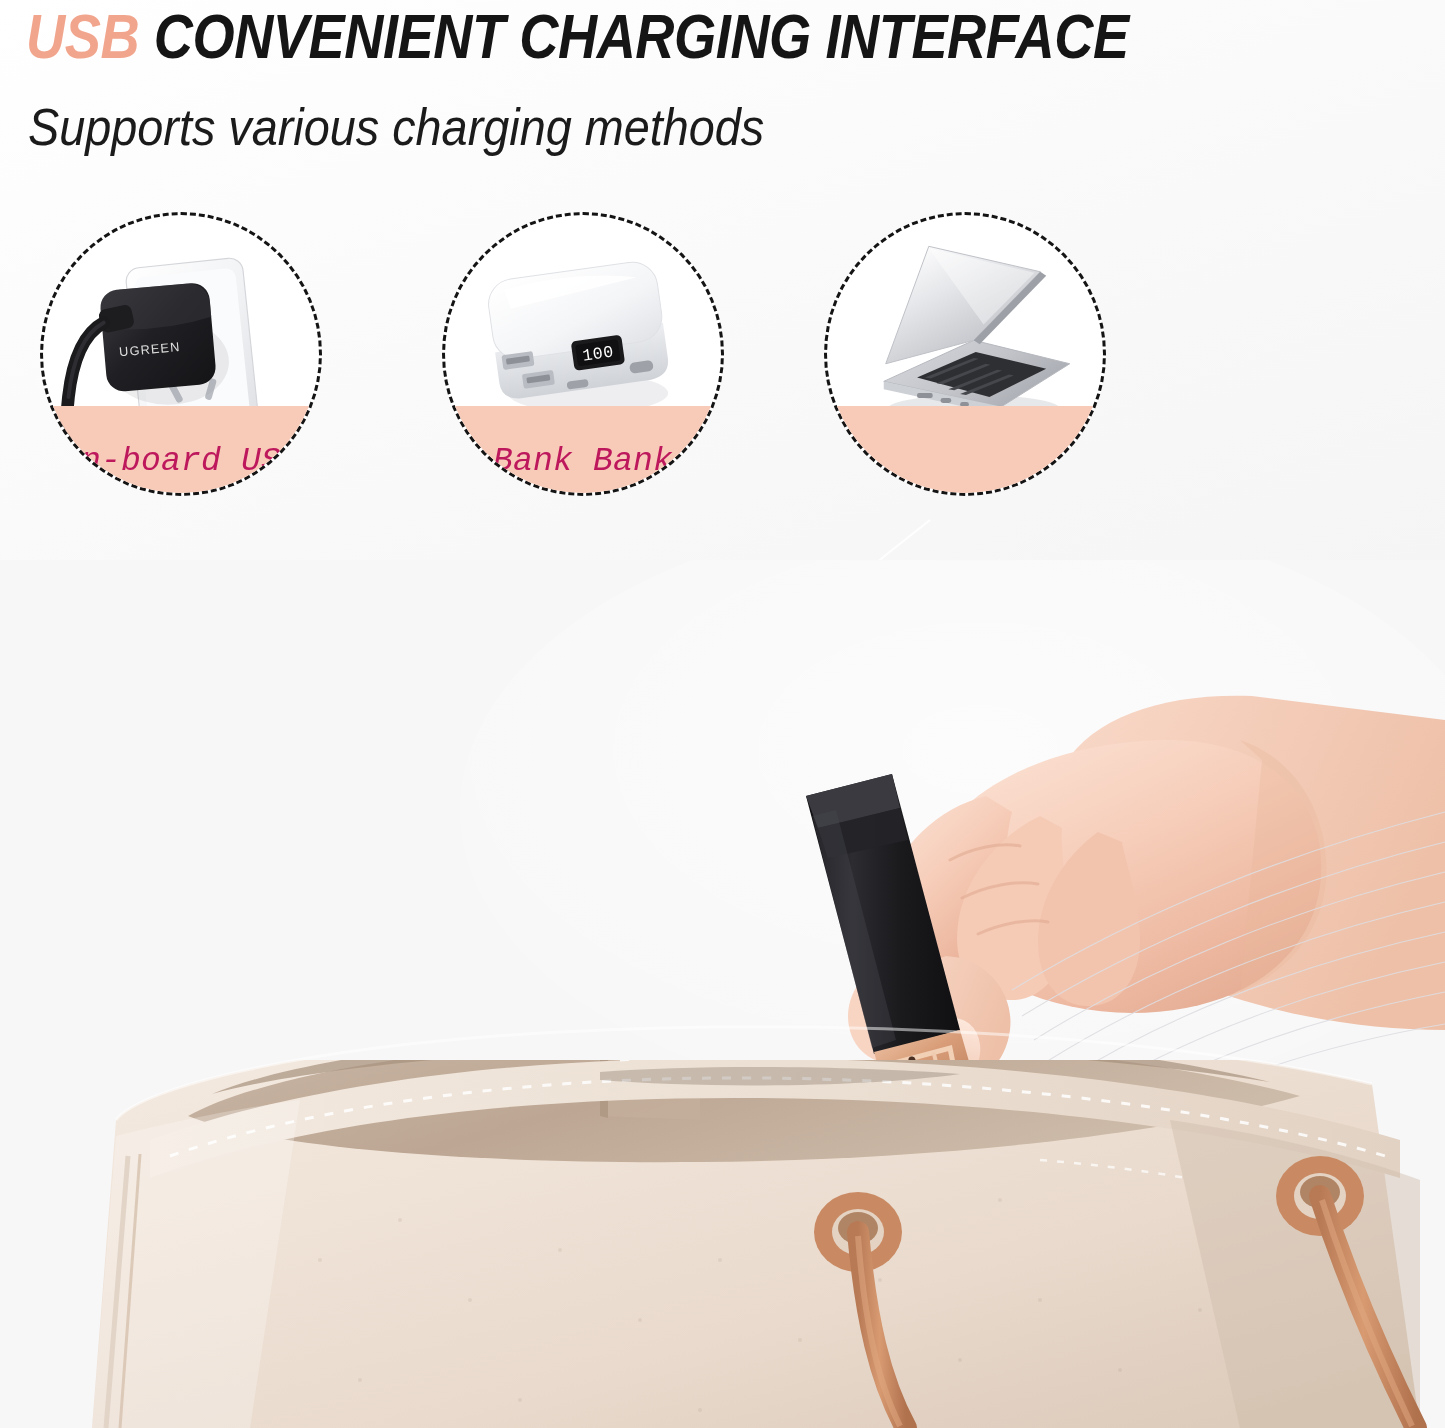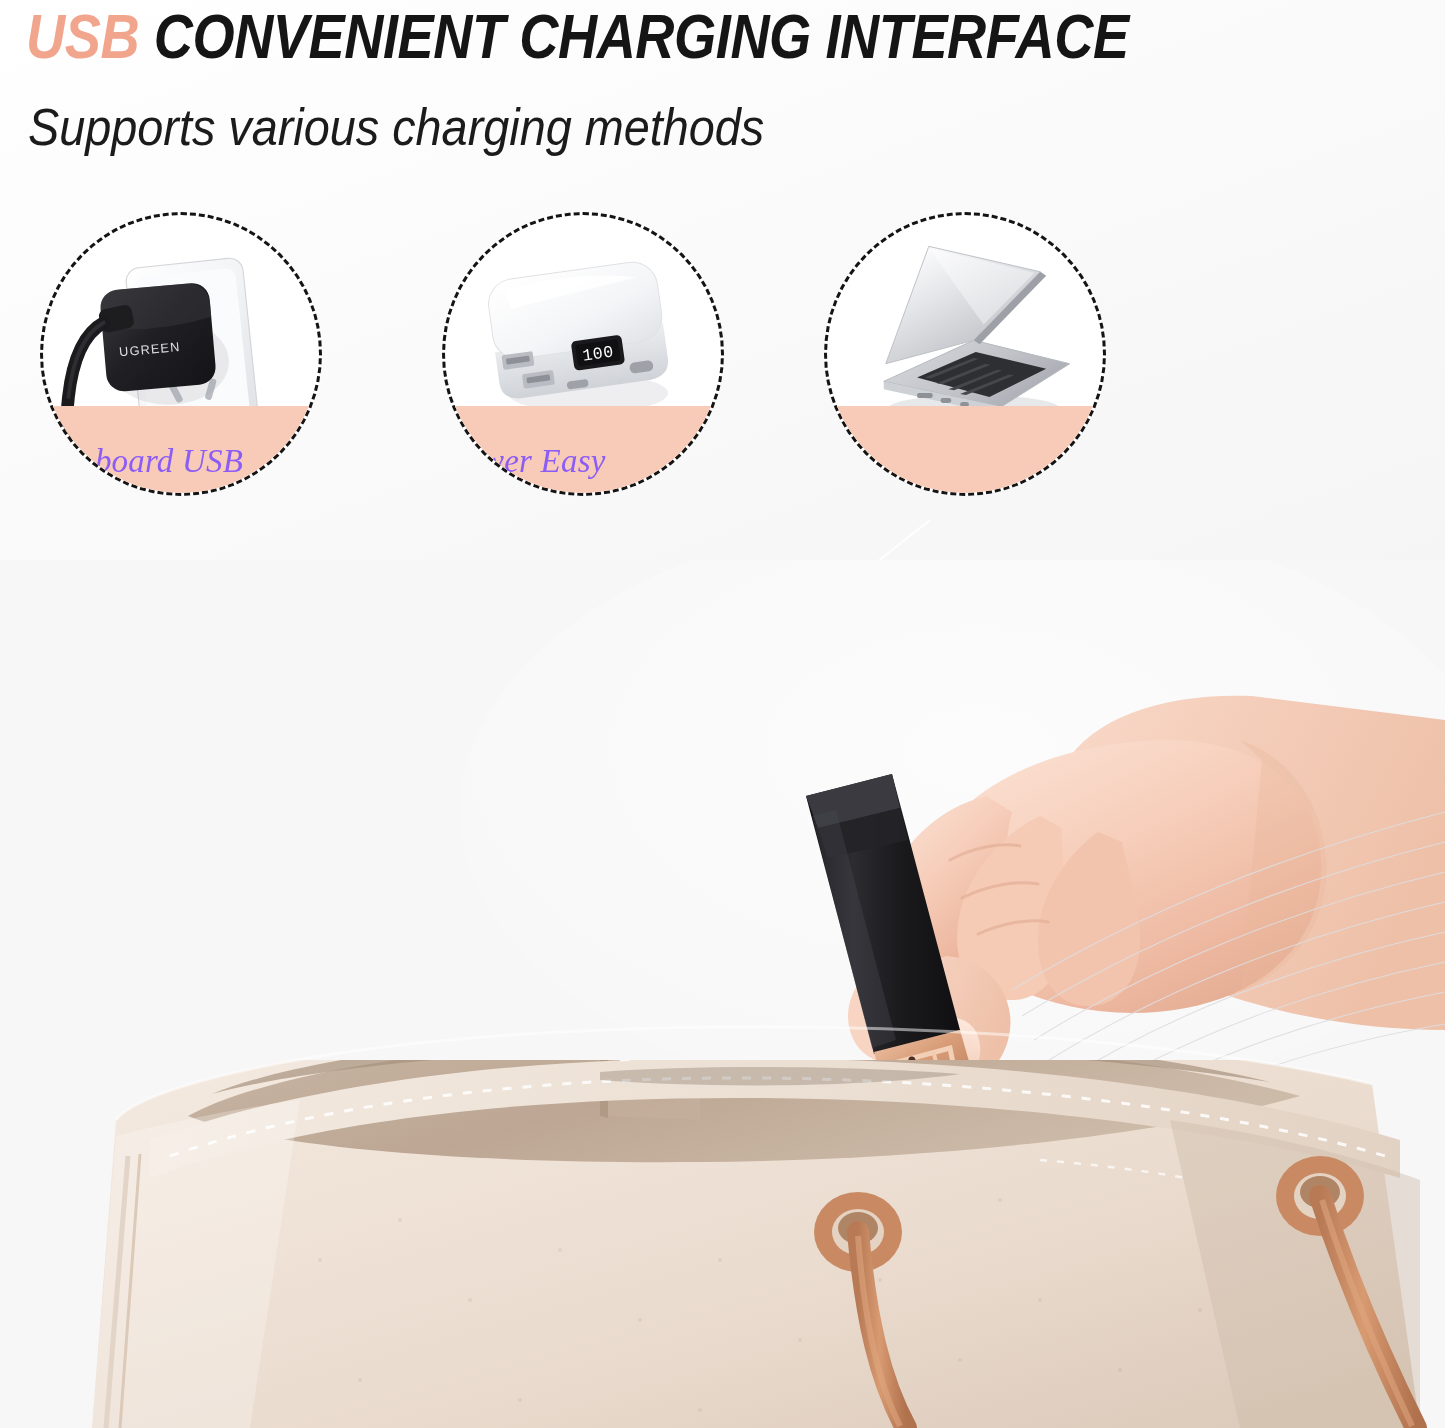--- a/index.html
+++ b/index.html
@@ -49,23 +49,23 @@
     box-sizing:border-box;
   }
   .circ.c1{left:40px;}
   .circ.c2{left:442px;}
   .circ.c3{left:824px;}
   .circ-band{
     position:absolute;left:-5px;right:-5px;bottom:-5px;height:33%;
     background:#f8cbb8;
   }
   .circ-label{
-    position:absolute;left:0;right:0;bottom:13px;text-align:left;
-    font-family:Liberation Serif, serif;
-    font-style:italic;font-size:33px;color:#8b5cf6;
+    position:absolute;left:0;right:0;bottom:13px;text-align:center;
+    font-family:Liberation Mono, monospace;
+    font-style:italic;font-size:33px;color:#be185d;
     letter-spacing:.2px;
   }
   .art{position:absolute;left:0;top:0;right:0;bottom:0;}
 
   
   .title2{
     position:absolute;left:26px;top:676px;
     font-family:"Liberation Sans Narrow","Liberation Sans",sans-serif;
     font-style:italic;font-weight:bold;
     font-size:62px;line-height:68px;letter-spacing:-0.3px;
@@ -222,21 +222,21 @@
             <rect x="62" y="136" width="24" height="6" rx="1.5" fill="#8d9097"></rect>
             <rect x="76" y="154" width="32" height="15" rx="2.5"></rect>
             <rect x="80" y="158" width="24" height="6" rx="1.5" fill="#8d9097"></rect>
           </g>
 
           <rect x="120" y="168" width="22" height="8" rx="4" fill="#9ea1a8"></rect>
           <rect x="186" y="158" width="24" height="11" rx="5" fill="#9ea1a8"></rect>
         </g>
       </svg>
       <div class="circ-band"></div>
-      <div class="circ-label">Power Easy</div>
+      <div class="circ-label">Bank Bank</div>
     </div>
 
     <div class="circ c3">
       <svg class="art" viewBox="0 0 282 284">
         <defs>
           <linearGradient id="lidG" x1="0.15" y1="0" x2="0.85" y2="1">
             <stop offset="0%" stop-color="#ffffff"></stop>
             <stop offset="35%" stop-color="#e6e7ea"></stop>
             <stop offset="75%" stop-color="#c6c8cd"></stop>
             <stop offset="100%" stop-color="#aeb1b7"></stop>

